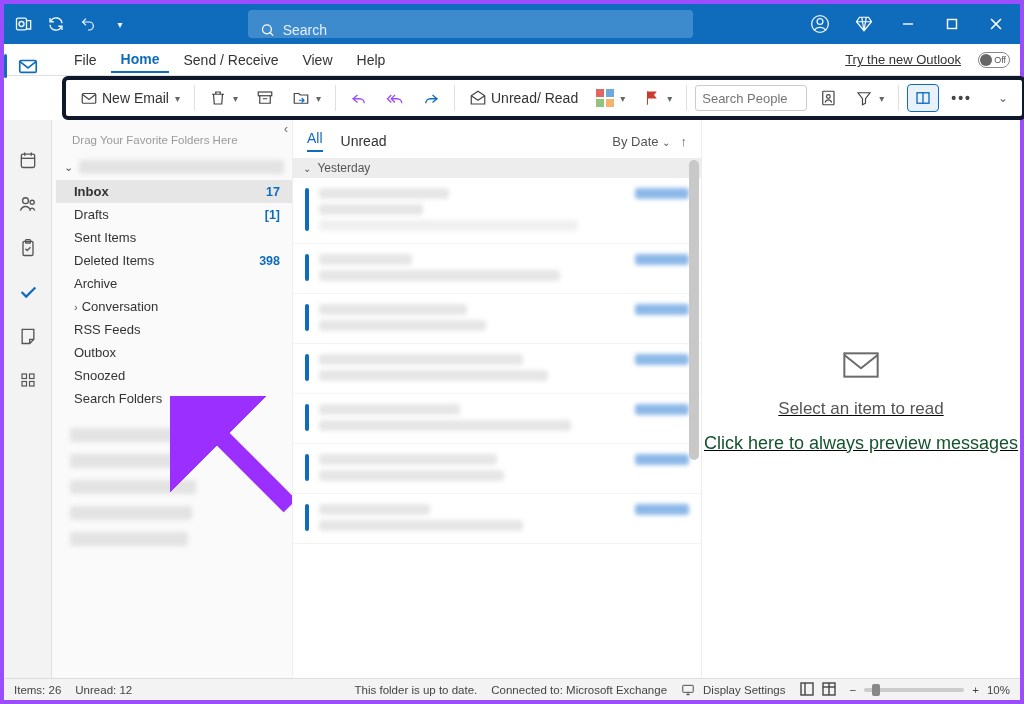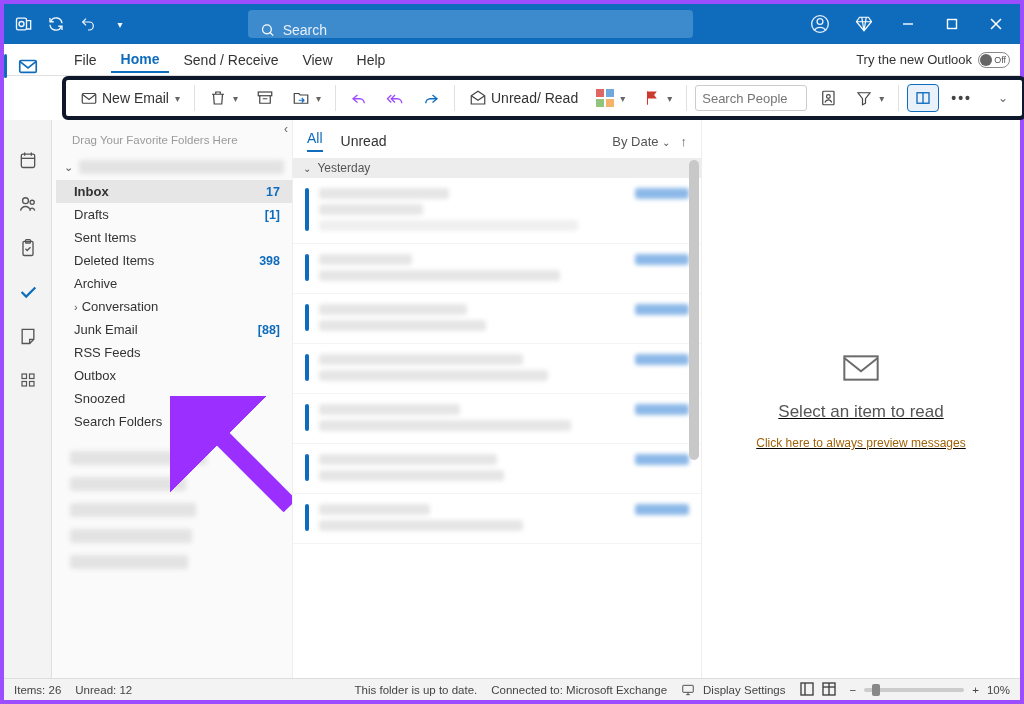--- a/index.html
+++ b/index.html
@@ -15,21 +15,21 @@
 .searchbox input { background:transparent; border:none; outline:none; color:#fff; font-size:14px; width:100%; }
 .searchbox input::placeholder { color:#e8f0fa; }
 .titlebar .right { display:flex; align-items:center; gap:4px; padding-right:4px; }
 .tb-btn { width:40px; height:40px; display:flex; align-items:center; justify-content:center; color:#fff; }
 
 
 .menubar { height: 32px; display:flex; align-items:center; padding:0 10px 0 60px; gap:4px; border-bottom:1px solid #e0e0e0; background:#fff; }
 .menubar .item { padding:4px 10px; font-size:14px; color:#333; cursor:pointer; }
 .menubar .item.active { color:#0f6cbd; border-bottom:2px solid #0f6cbd; font-weight:600; }
 .menubar .spacer { flex:1; }
-.trytoggle { display:flex; align-items:center; gap:6px; font-size:13px; color:#333; }
+.trytoggle { display:flex; align-items:center; gap:17px; font-size:13px; color:#333;text-decoration:underline; }
 .toggle { width:32px; height:16px; border:1px solid #888; border-radius:8px; position:relative; background:#fff; }
 .toggle .knob { width:12px; height:12px; background:#666; border-radius:50%; position:absolute; top:1px; left:1px; }
 .toggle .lbl { position:absolute; right:3px; top:0; font-size:9px; color:#555; line-height:14px; }
 
 
 .ribbon-row { display:flex; height:44px; }
 .ribbon { flex:1; margin:0 10px 0 58px; background:#fff; border:4px solid #0f172a; border-radius:6px; display:flex; align-items:center; padding:0 8px; gap:6px; }
 .rbn { display:flex; align-items:center; gap:4px; padding:4px 6px; border-radius:4px; font-size:14px; color:#333; cursor:pointer; white-space:nowrap; }
 .rbn svg, .rbn .ico { width:18px; height:18px; }
 .sep { width:1px; height:26px; background:#e0e0e0; margin:0 2px; }
@@ -75,21 +75,21 @@
 .msgitem .body { flex:1; display:flex; flex-direction:column; gap:5px; }
 .msgitem .ln { height:11px; background:#e6e6e6; border-radius:3px; filter:blur(2px);}
 .msgitem .row1 { display:flex; justify-content:space-between; align-items:center; gap:10px;}
 .msgitem .time { width:54px; height:11px; background:#8cb8e8; border-radius:3px; filter:blur(2px);}
 .scrollbar { position:absolute; right:2px; top:40px; width:10px; height:300px; background:#c8c8c8; border-radius:5px; }
 
 
 .readpane { flex:1; display:flex; flex-direction:column; align-items:center; justify-content:center; gap:14px; background:#fff;text-decoration:underline; }
 .readpane .env { color:#6b6b6b; }
 .readpane .txt1 { font-size:17px; color:#555; }
-.readpane .txt2 { font-size:12px; color:#a16207; cursor:pointer; }
+.readpane .txt2 { font-size:18px; color:#14532d; cursor:pointer; }
 
 
 .statusbar { height:22px; background:#f3f3f3; border-top:1px solid #ddd; display:flex; align-items:center; font-size:11.5px; color:#444; padding:0 10px; gap:14px; }
 .statusbar .spacer { flex:1; }
 .statusbar .grp { display:flex; align-items:center; gap:8px; }
 .zoomslider { width:100px; height:4px; background:#ccc; position:relative; border-radius:2px;}
 .zoomslider .thumb { width:8px; height:12px; background:#888; border-radius:2px; position:absolute; top:-4px; left:8px; }
 
 
 .arrow { position:absolute; left:118px; top:276px; pointer-events:none; }
@@ -359,24 +359,20 @@
           </li>
           <li>
             <span>Deleted Items</span>
             <span class="cnt">398</span>
           </li>
           <li>
             <span>Archive</span>
           </li>
           <li>
             <span><span class="exp">›</span>Conversation</span>
-          </li>
-          <li>
-            <span>Junk Email</span>
-            <span class="cnt">[88]</span>
           </li>
           <li>
             <span>RSS Feeds</span>
           </li>
           <li>
             <span>Outbox</span>
           </li>
           <li>
             <span>Snoozed</span>
           </li>

